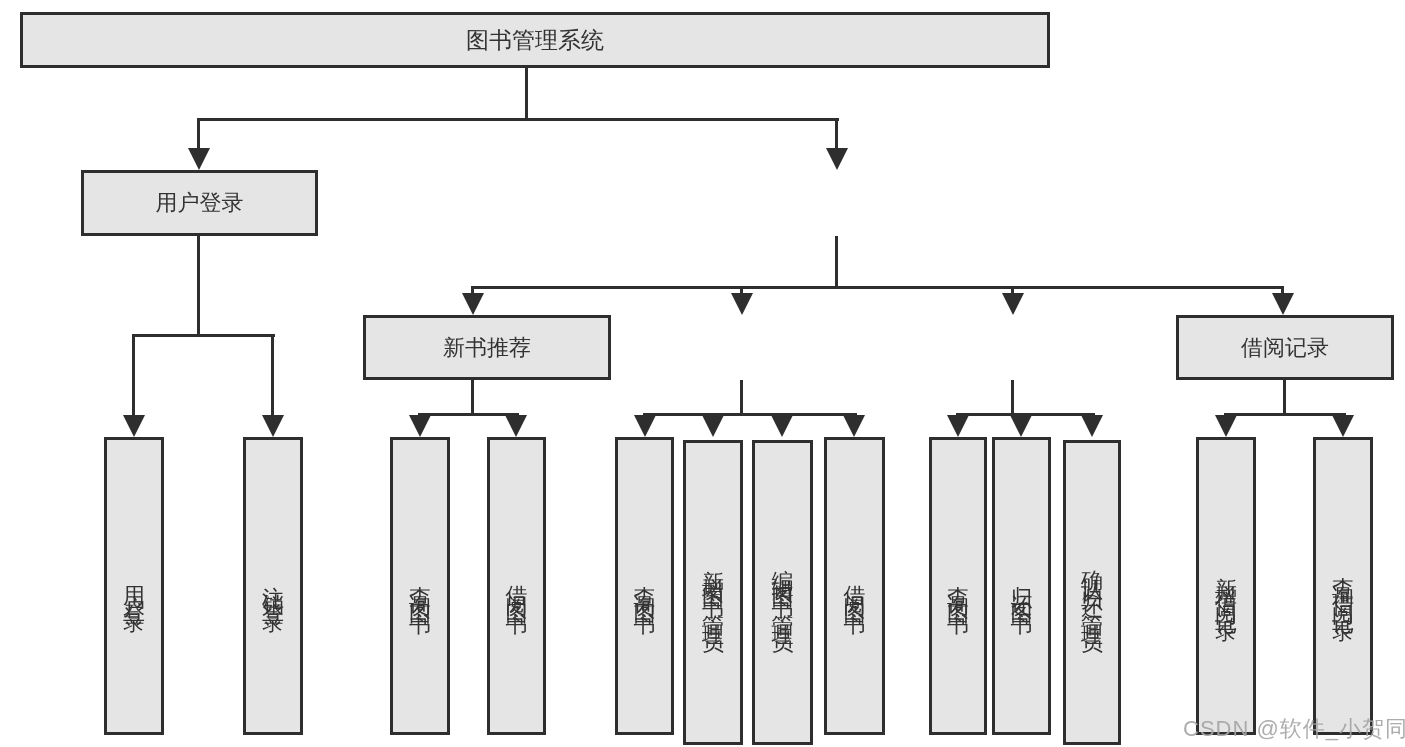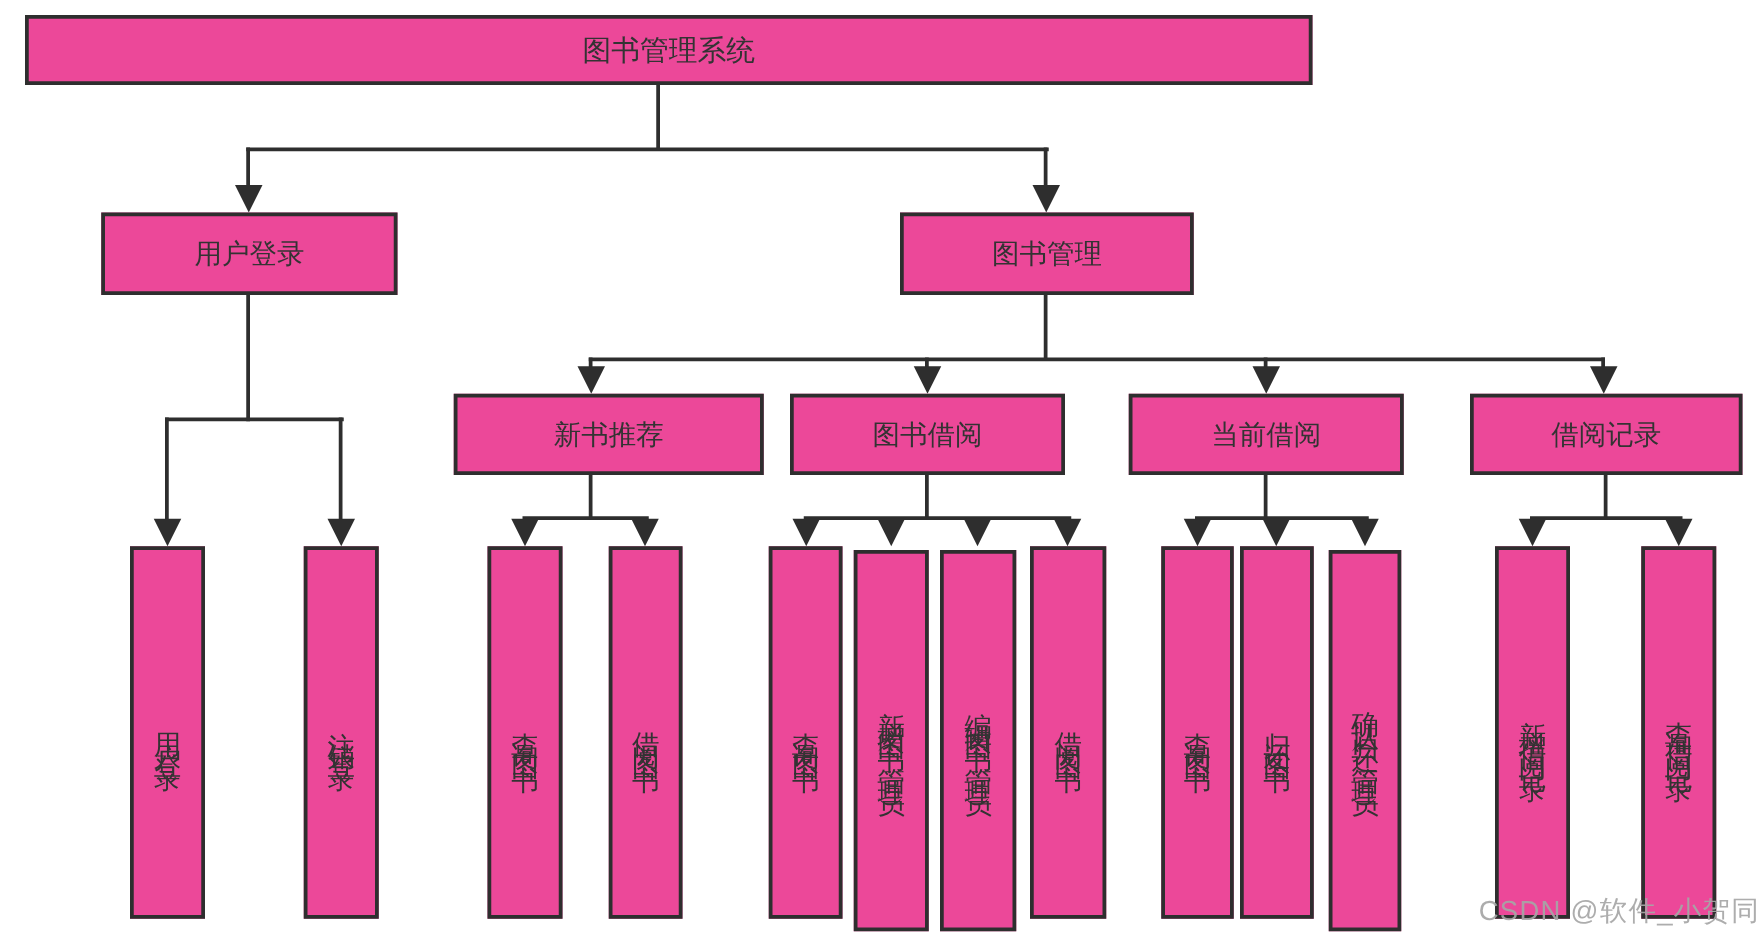--- a/index.html
+++ b/index.html
@@ -1,20 +1,20 @@
 <!DOCTYPE html>
 <html><head>
 <meta charset="utf-8">
 <style>
   html,body{margin:0;padding:0;background:#ffffff;}
   body{font-family:"Liberation Sans","DejaVu Sans",sans-serif;}
   .stage{position:relative;width:1405px;height:747px;background:#ffffff;overflow:hidden;}
 
   
-  .box{position:absolute;box-sizing:border-box;border:3px solid #2e2e2e;background:#ec4899;
+  .box{position:absolute;box-sizing:border-box;border:3px solid #2e2e2e;background:#e5e5e5;
        display:flex;align-items:center;justify-content:center;}
   .lbl{font-size:22px;color:#333333;white-space:nowrap;}
   .root .lbl{font-size:23px;}
   .vlbl{writing-mode:vertical-rl;text-orientation:mixed;font-size:22px;color:#333333;
         letter-spacing:9px;line-height:1;}
 
   
   .vline{position:absolute;width:3px;background:#2e2e2e;}
   .hline{position:absolute;height:3px;background:#2e2e2e;}
   .arrow{position:absolute;width:0;height:0;
@@ -37,23 +37,20 @@
   <div class="vline" style="left:525px;top:68px;height:52px"></div>
   <div class="hline" style="left:197px;top:118px;width:642px"></div>
   <div class="vline" style="left:197px;top:118px;height:32px"></div>
   <div class="vline" style="left:835px;top:118px;height:32px"></div>
   <div class="arrow" style="left:188px;top:148px"></div>
   <div class="arrow" style="left:826px;top:148px"></div>
 
   <div class="box" style="left:81px;top:170px;width:237px;height:66px">
     <span class="lbl">用户登录</span>
   </div>
-  <div class="box" style="left:720px;top:170px;width:235px;height:66px">
-    <span class="lbl">图书管理</span>
-  </div>
 
   <div class="vline" style="left:197px;top:236px;height:101px"></div>
   <div class="hline" style="left:132px;top:334px;width:143px"></div>
   <div class="vline" style="left:132px;top:334px;height:83px"></div>
   <div class="vline" style="left:271px;top:334px;height:83px"></div>
   <div class="arrow" style="left:123px;top:415px"></div>
   <div class="arrow" style="left:262px;top:415px"></div>
 
   <div class="vline" style="left:835px;top:236px;height:52px"></div>
   <div class="hline" style="left:471px;top:286px;width:813px"></div>
@@ -61,26 +58,20 @@
   <div class="vline" style="left:740px;top:286px;height:9px"></div>
   <div class="vline" style="left:1011px;top:286px;height:9px"></div>
   <div class="vline" style="left:1281px;top:286px;height:9px"></div>
   <div class="arrow" style="left:462px;top:293px"></div>
   <div class="arrow" style="left:731px;top:293px"></div>
   <div class="arrow" style="left:1002px;top:293px"></div>
   <div class="arrow" style="left:1272px;top:293px"></div>
 
   <div class="box" style="left:363px;top:315px;width:248px;height:65px">
     <span class="lbl">新书推荐</span>
-  </div>
-  <div class="box" style="left:632px;top:315px;width:220px;height:65px">
-    <span class="lbl">图书借阅</span>
-  </div>
-  <div class="box" style="left:903px;top:315px;width:220px;height:65px">
-    <span class="lbl">当前借阅</span>
   </div>
   <div class="box" style="left:1176px;top:315px;width:218px;height:65px">
     <span class="lbl">借阅记录</span>
   </div>
 
   <div class="vline" style="left:471px;top:380px;height:36px"></div>
   <div class="hline" style="left:418px;top:413px;width:101px"></div>
   <div class="arrow" style="left:409px;top:415px"></div>
   <div class="arrow" style="left:505px;top:415px"></div>
 

